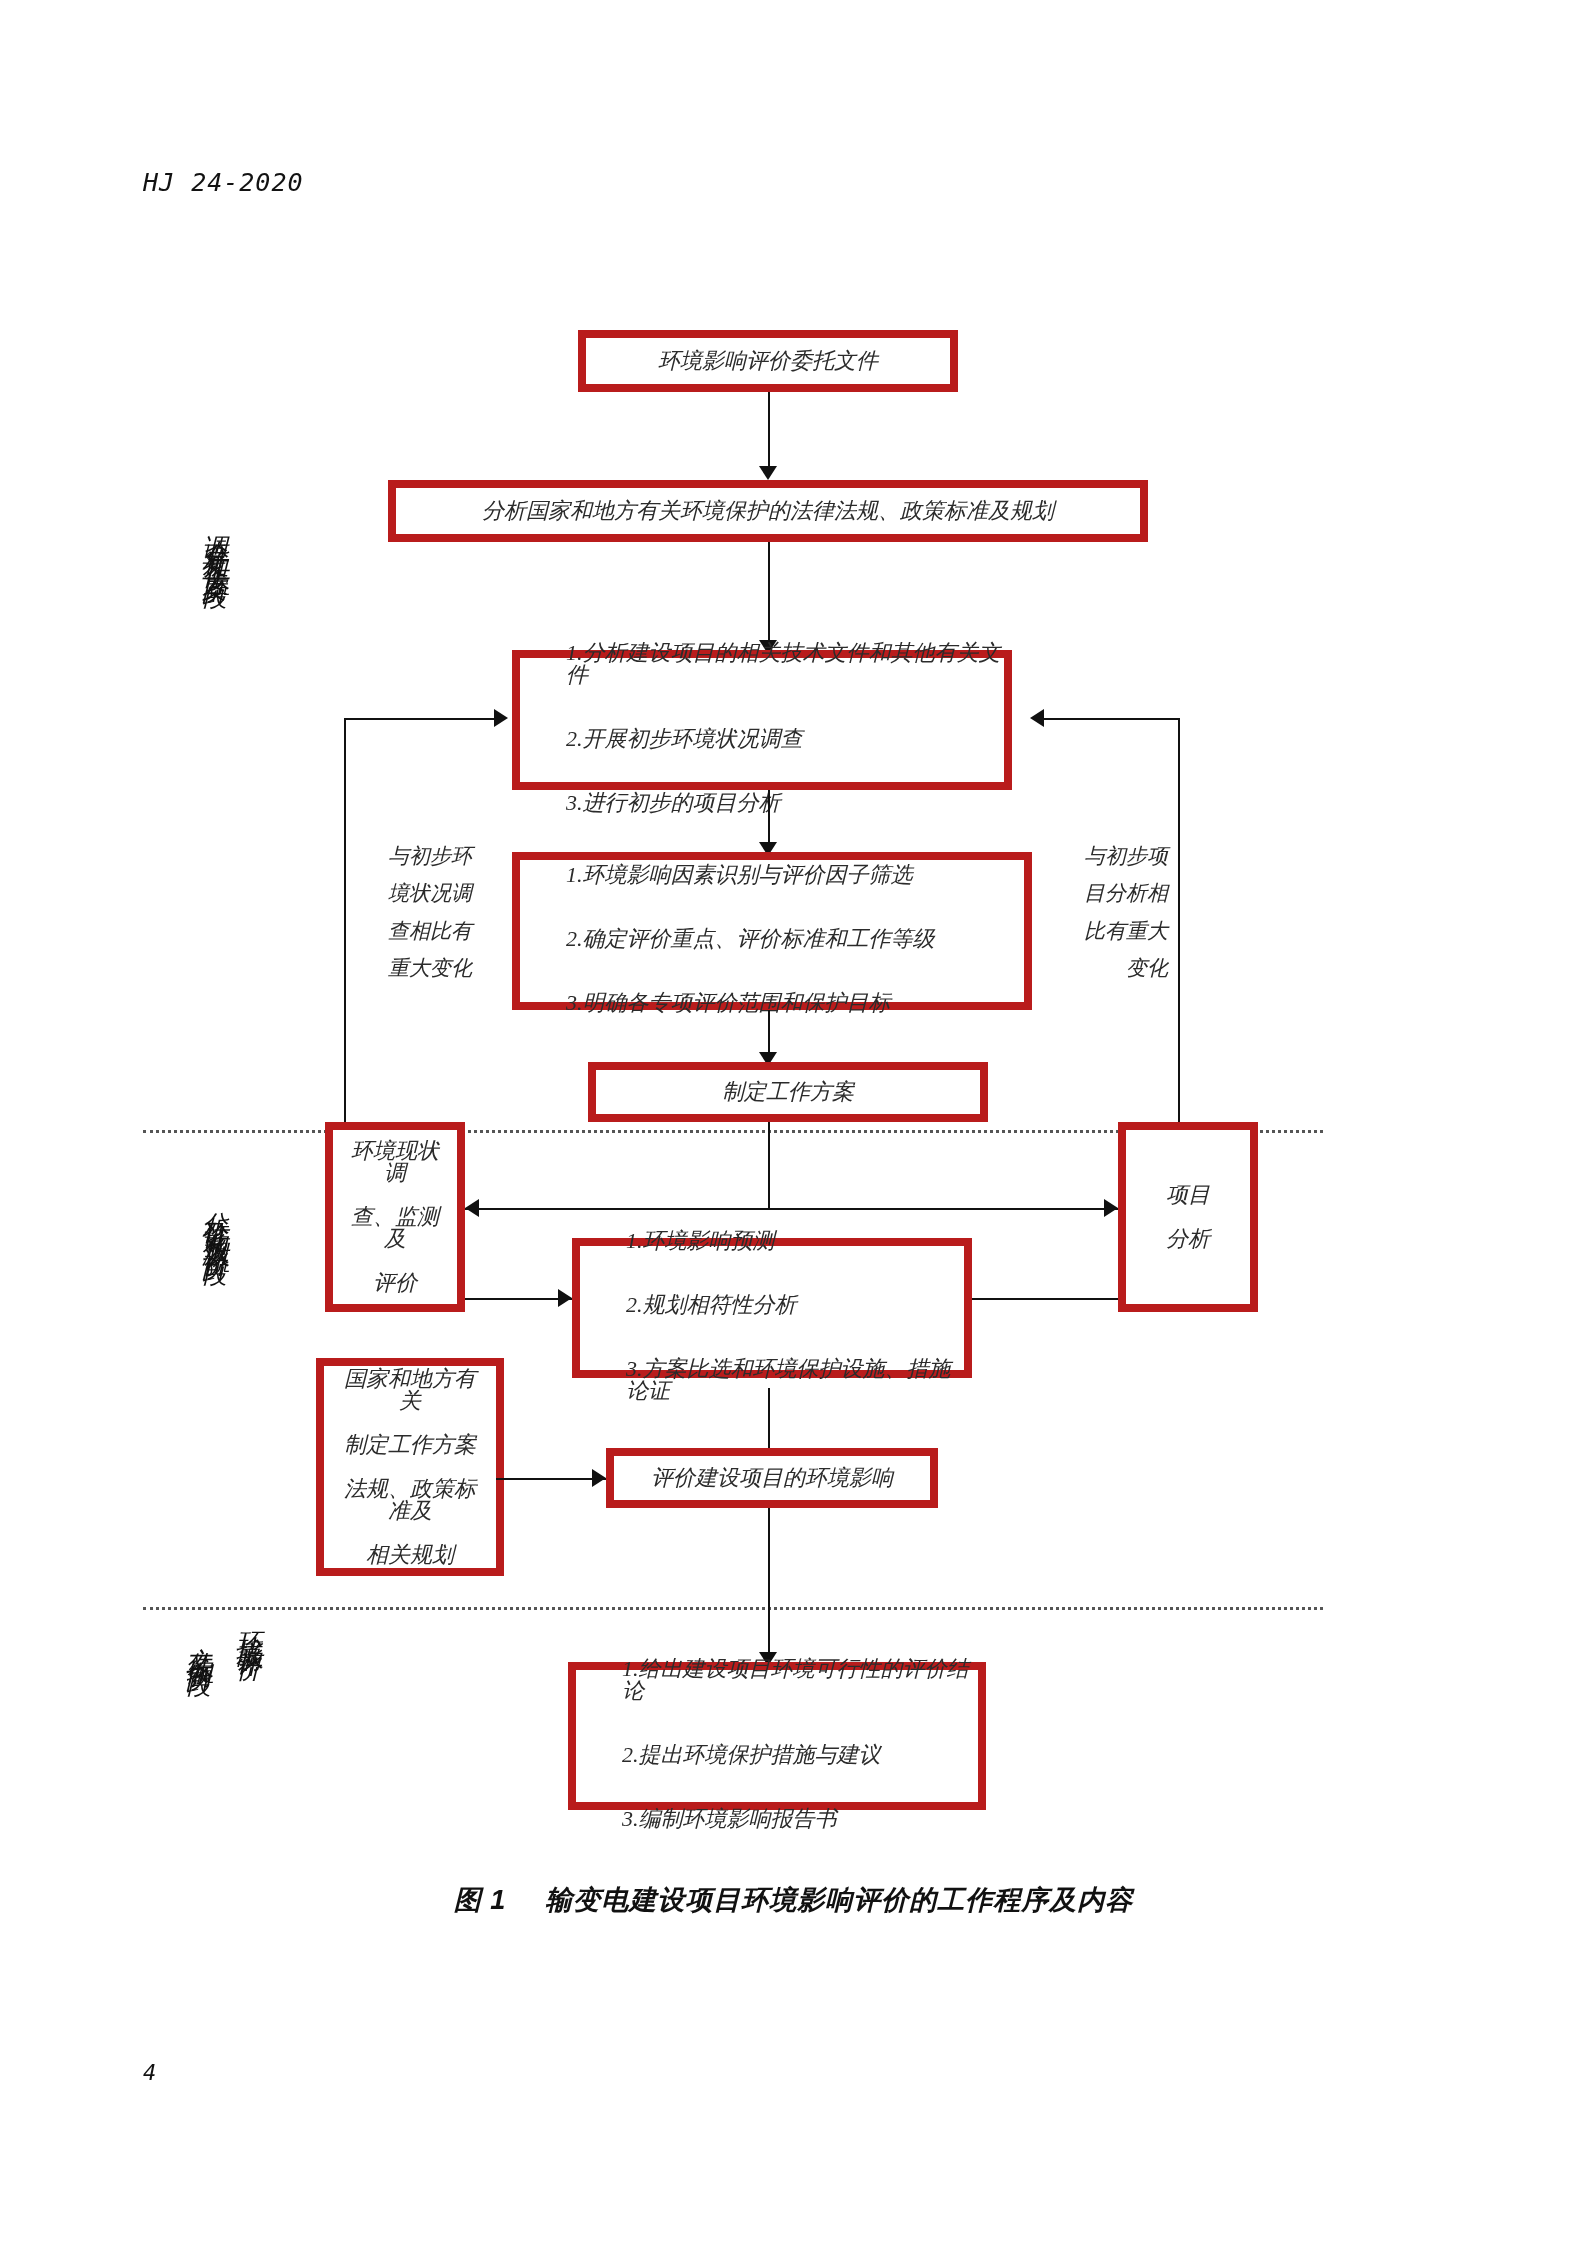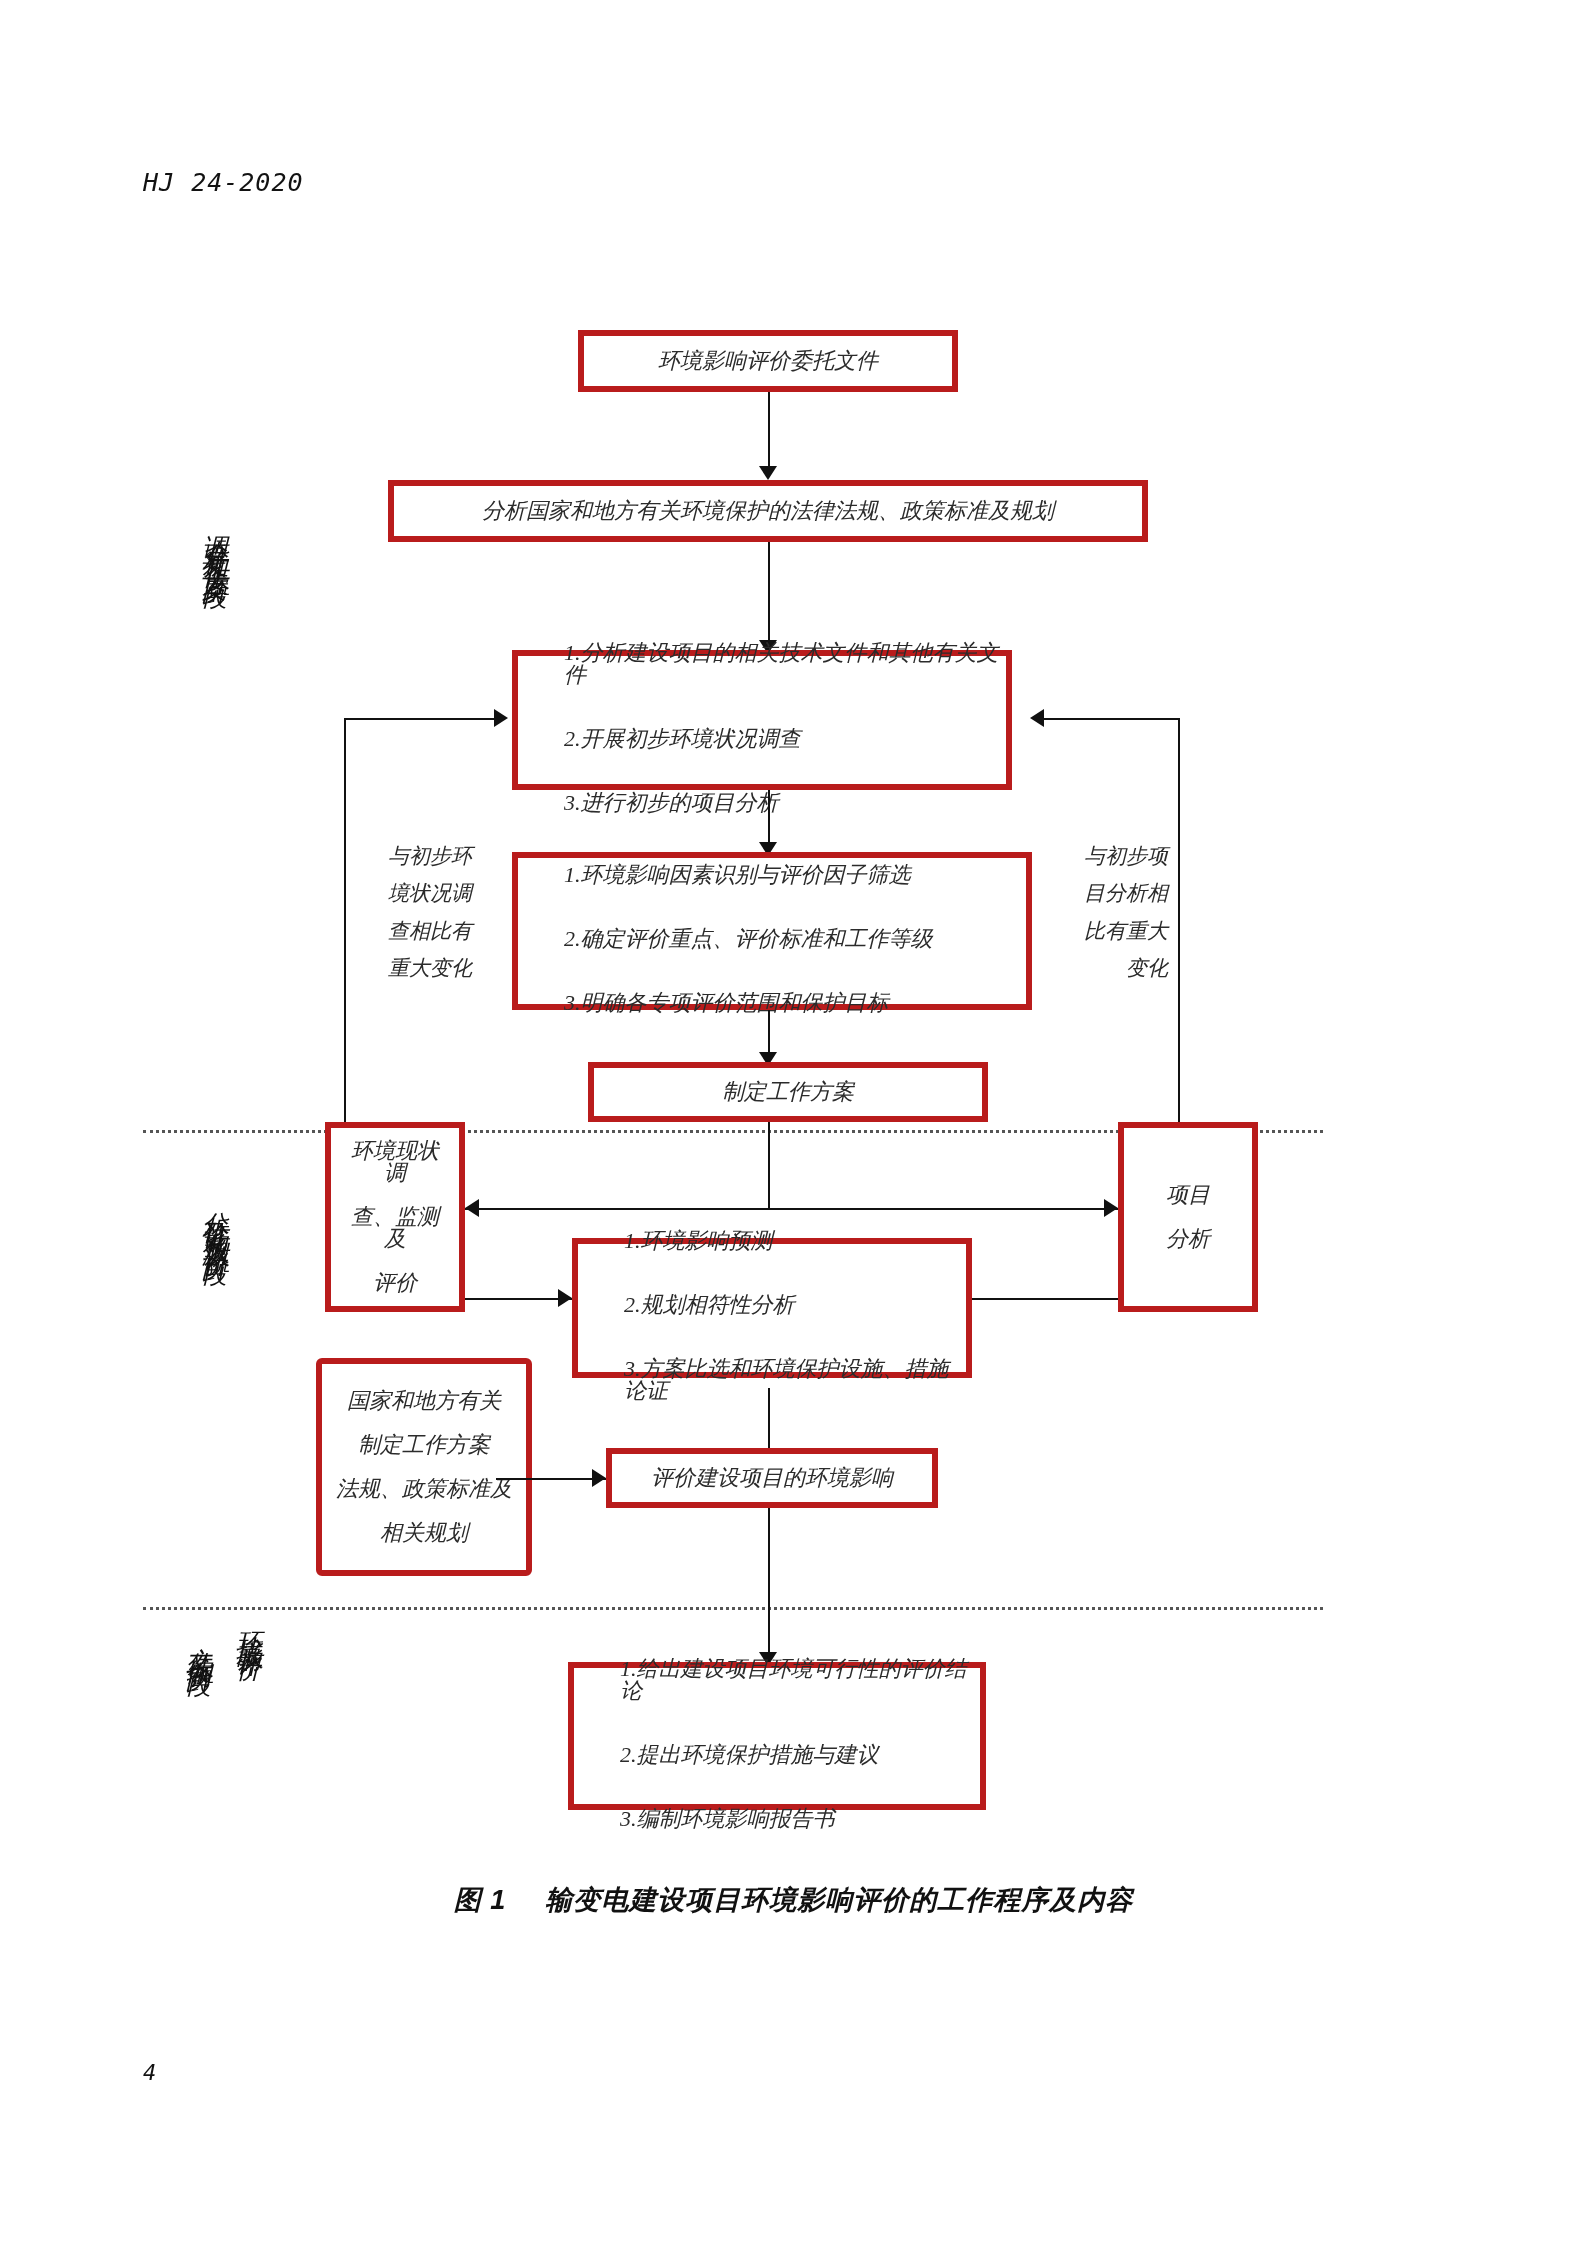--- a/index.html
+++ b/index.html
@@ -26,21 +26,21 @@
   .caption{
     position:absolute;left:0;top:1882px;width:1587px;text-align:center;
     font-family:"Liberation Sans","DejaVu Sans",sans-serif;
     font-weight:bold;font-size:27px;color:#111;letter-spacing:1px;
   }
   .caption .gap{display:inline-block;width:22px;}
 
   
   .box{
     position:absolute;box-sizing:border-box;
-    border:6px solid #b91c1c;background:#fff;
+    border:8px solid #b91c1c;background:#fff;
     display:flex;flex-direction:column;justify-content:center;
     font-size:22px;line-height:1.0;color:#2b2b2b;
   }
   .box.ctr{align-items:center;text-align:center;}
   .box .line{padding:0 14px;}
   .box.list{align-items:flex-start;}
   .box.list .line{padding:16px 0 0 46px;}
   .box.list .line + .line{margin-top:26px;}
   .box.stack .line + .line{margin-top:22px;}
 
@@ -185,21 +185,21 @@
 
   <div class="box list" style="left:572px;top:1238px;width:400px;height:140px;">
     <div class="line">1.环境影响预测</div>
     <div class="line">2.规划相符性分析</div>
     <div class="line">3.方案比选和环境保护设施、措施论证</div>
   </div>
 
   <div class="vline" style="left:768px;top:1388px;height:78px;"></div>
   <div class="arrow-d" style="left:759px;top:1456px;"></div>
 
-  <div class="box ctr stack" style="left:316px;top:1358px;width:216px;height:218px;border-radius:6px;">
+  <div class="box ctr stack" style="left:316px;top:1358px;width:188px;height:218px;">
     <div class="line">国家和地方有关</div>
     <div class="line">制定工作方案</div>
     <div class="line">法规、政策标准及</div>
     <div class="line">相关规划</div>
   </div>
 
   <div class="hline" style="left:496px;top:1478px;width:110px;"></div>
   <div class="arrow-r" style="left:592px;top:1469px;"></div>
 
   <div class="box ctr" style="left:606px;top:1448px;width:332px;height:60px;">

